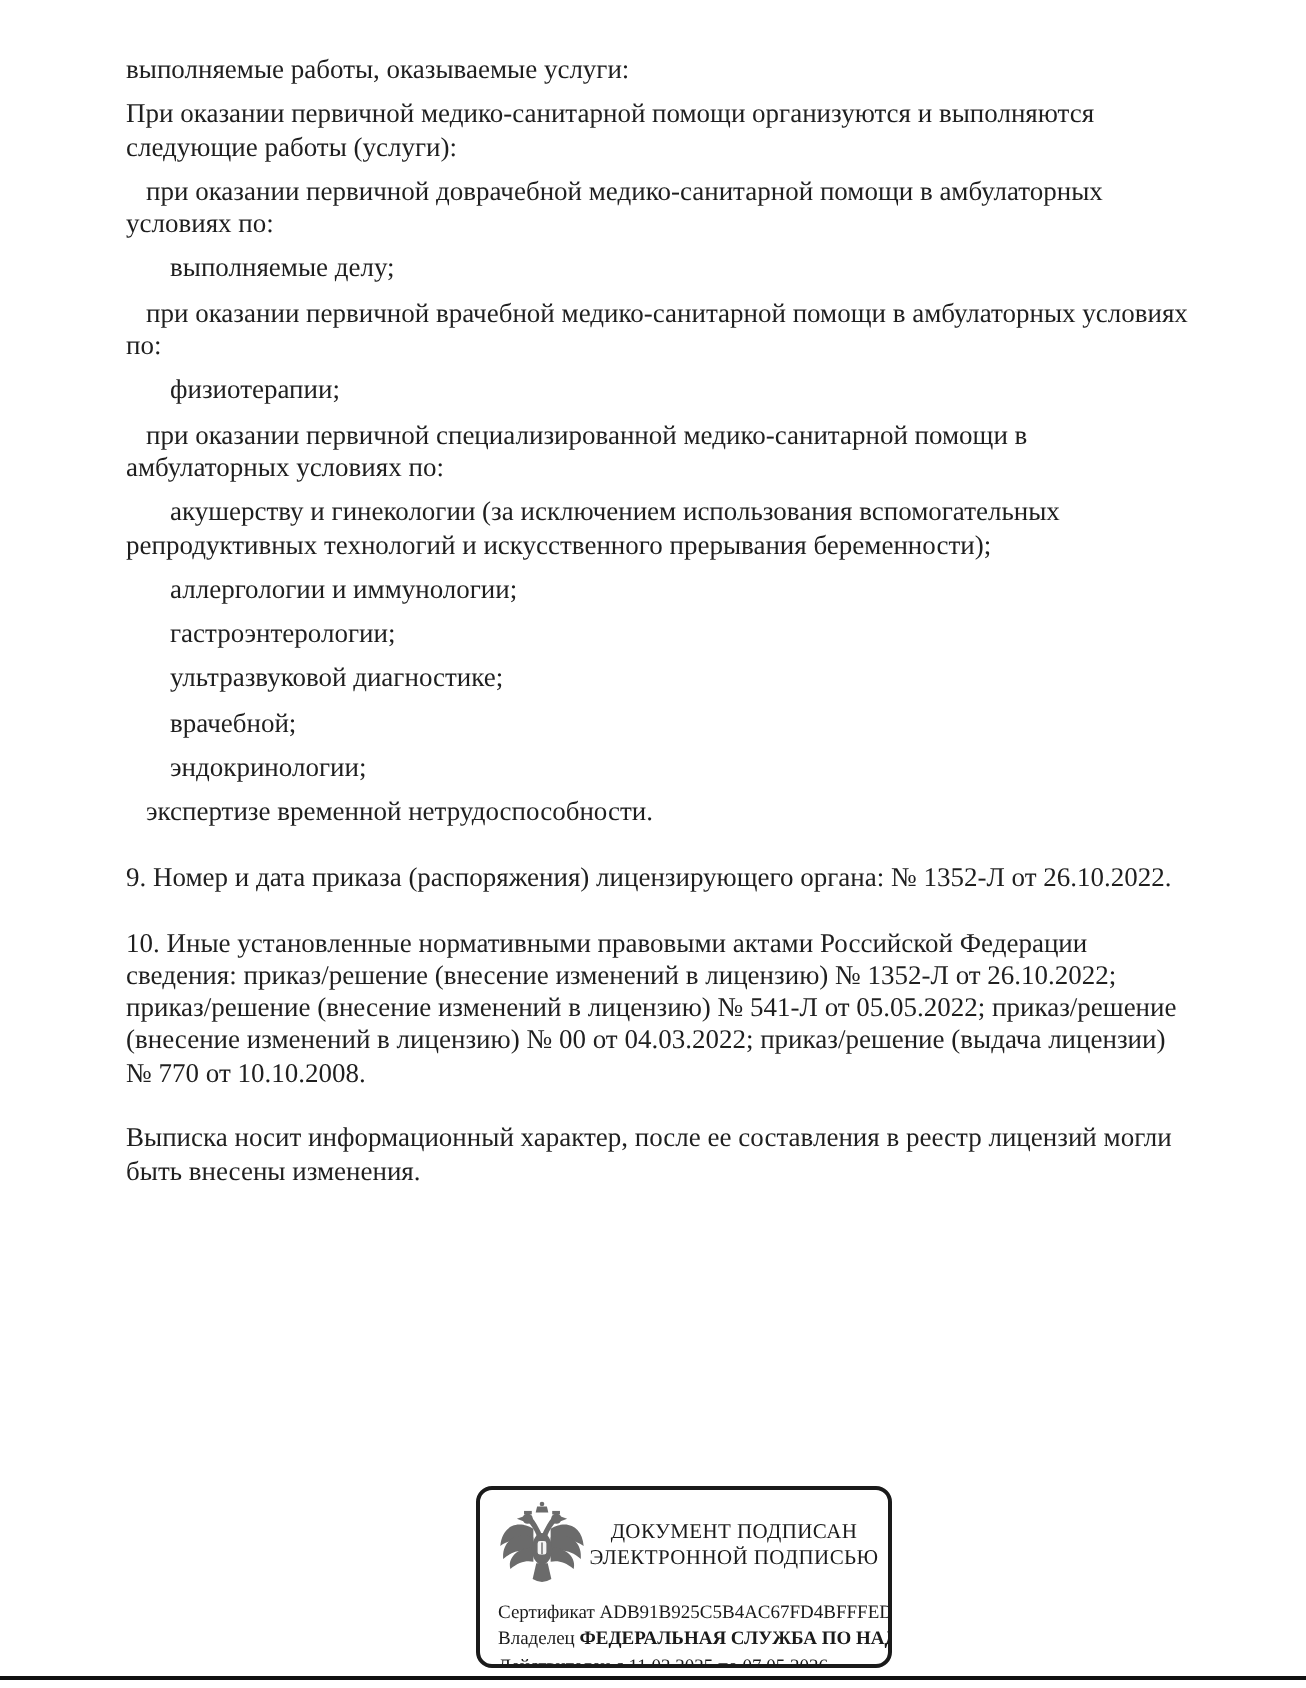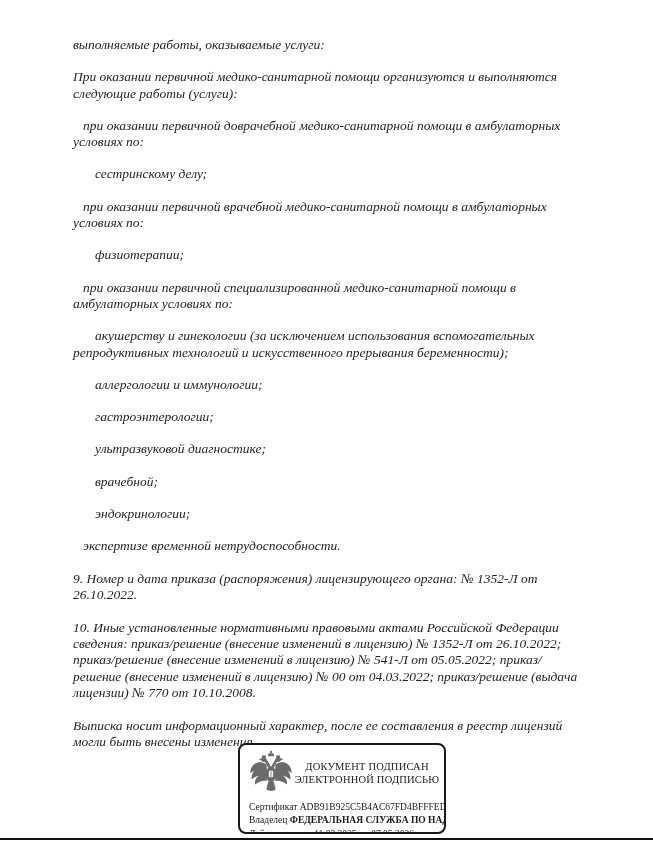--- a/index.html
+++ b/index.html
@@ -14,21 +14,21 @@
   }
   .doc-text {
     position: absolute;
     left: 57px;
     top: 21px;
     width: 547px;
     font-size: 13.5px;
     line-height: 16.3px;
     text-align: left;
   }
-  .para { margin: 16px; font-style: italic; }
+  .para { margin: 6px; }
   .para.ind1 { text-indent: 10px; }
   .para.ind2 { text-indent: 22px; }
   .para.gap  { margin-top: 16.3px; }
 
   
   .stamp {
     position: absolute;
     left: 238px;
     top: 743px;
     width: 208px;
@@ -79,21 +79,21 @@
 </style>
 </head>
 <body>
 
 <div class="page">
 
   <div class="doc-text">
       <p class="para ind0">выполняемые работы, оказываемые услуги:</p>
       <p class="para ind0">При оказании первичной медико-санитарной помощи организуются и выполняются следующие работы (услуги):</p>
       <p class="para ind1">при оказании первичной доврачебной медико-санитарной помощи в амбулаторных условиях по:</p>
-      <p class="para ind2">сестринскому делу;</p>
+      <p class="para ind2">выполняемые делу;</p>
       <p class="para ind1">при оказании первичной врачебной медико-санитарной помощи в амбулаторных условиях по:</p>
       <p class="para ind2">физиотерапии;</p>
       <p class="para ind1">при оказании первичной специализированной медико-санитарной помощи в амбулаторных условиях по:</p>
       <p class="para ind2">акушерству и гинекологии (за исключением использования вспомогательных репродуктивных технологий и искусственного прерывания беременности);</p>
       <p class="para ind2">аллергологии и иммунологии;</p>
       <p class="para ind2">гастроэнтерологии;</p>
       <p class="para ind2">ультразвуковой диагностике;</p>
       <p class="para ind2">врачебной;</p>
       <p class="para ind2">эндокринологии;</p>
       <p class="para ind1">экспертизе временной нетрудоспособности.</p>

